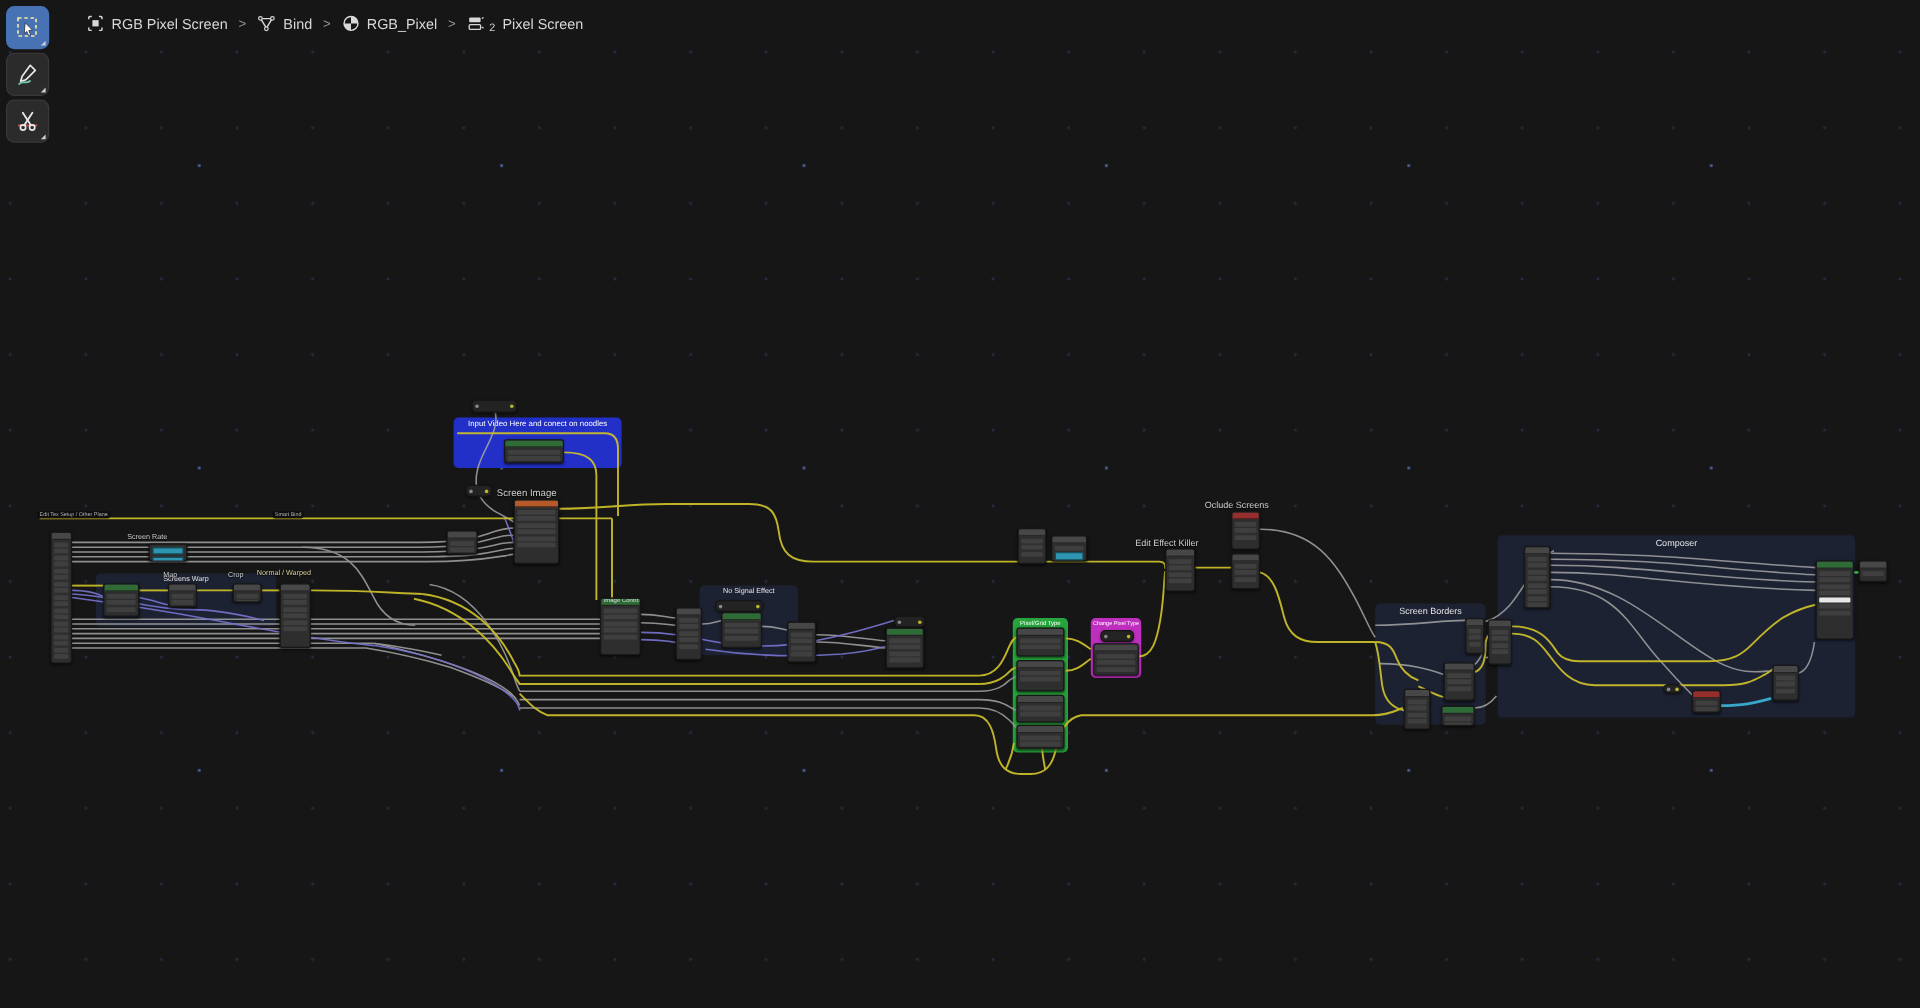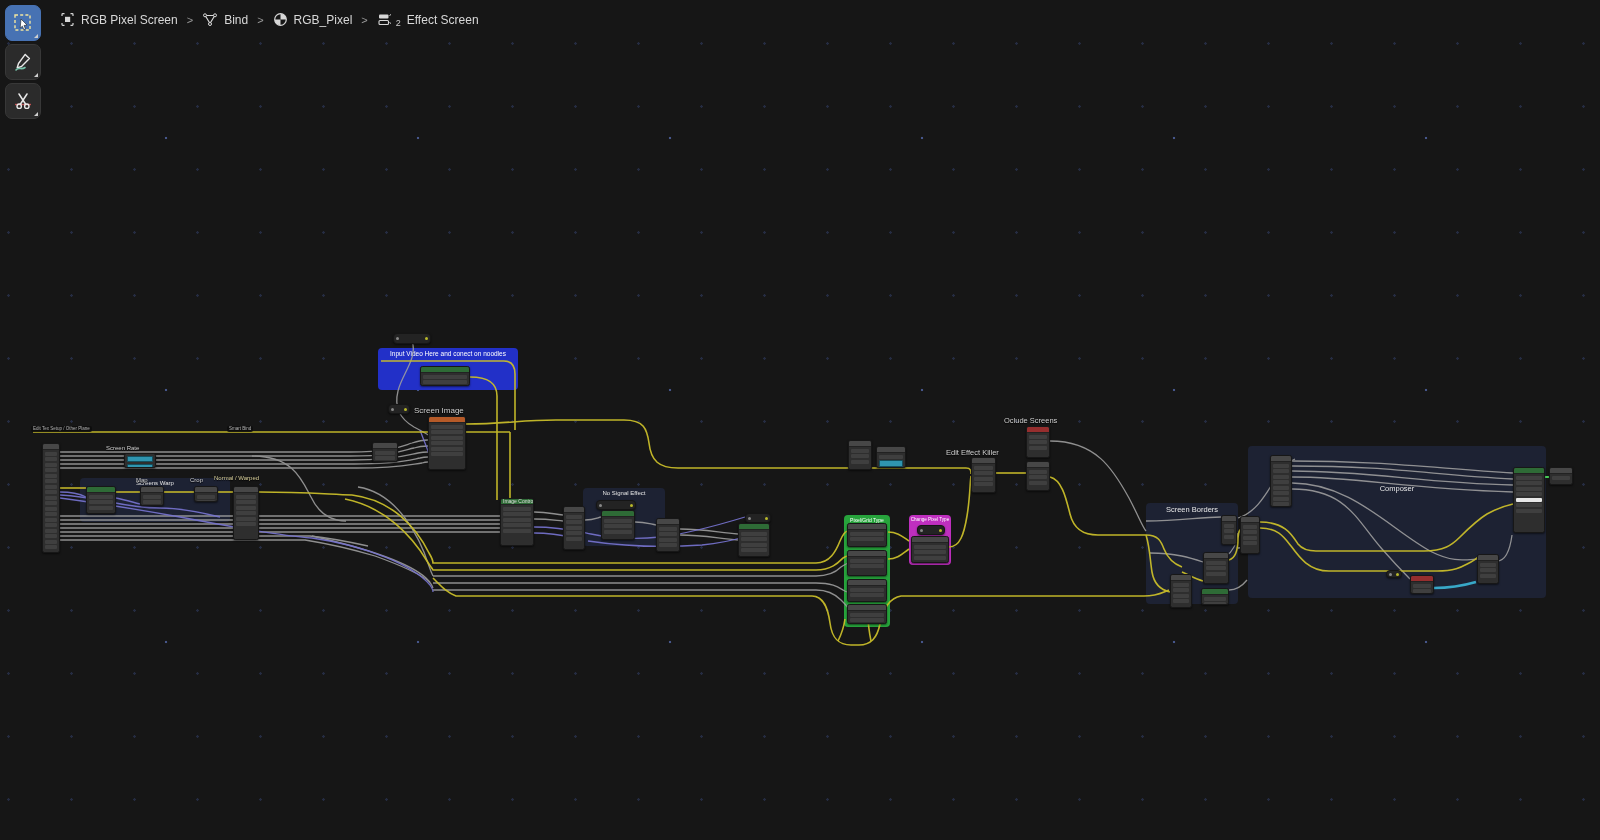--- a/index.html
+++ b/index.html
@@ -5,21 +5,21 @@
   html,body{margin:0;padding:0;background:#171717;}
   #viewport{position:relative;width:1600px;height:840px;overflow:hidden;
     font-family:"Liberation Sans",sans-serif;
     background-color:#161616;
     background-image:
       radial-gradient(circle,#46568a 1.1px,transparent 1.6px),
       radial-gradient(circle,#252c42 1px,transparent 1.5px);
     background-size:252px 252px,63px 63px;
     background-position:40px 12px,40px 12px;}
   
-  .crumbbar{position:absolute;left:60px;top:11px;display:flex;align-items:center;gap:7px;color:#d8d8d8;font-size:12px;}
+  .crumbbar{position:absolute;left:72px;top:11px;display:flex;align-items:center;gap:7px;color:#d8d8d8;font-size:12px;}
   .crumb{display:flex;align-items:center;gap:6px;}
   .crumb svg{display:block}
   .sep{color:#9a9a9a;font-size:11px;margin:0 2px;}
   .badge{font-size:9px;color:#cfcfcf;margin-left:-3px;margin-top:7px;}
   .toolcol{position:absolute;left:5px;top:5px;display:flex;flex-direction:column;gap:3px;}
   .toolbtn{width:36px;height:36px;border-radius:7px;background:#2b2b2b;border:1px solid #383838;
     display:flex;align-items:center;justify-content:center;position:relative;box-sizing:border-box;}
   .toolbtn.active{background:#4772b3;border-color:#4772b3;}
   .toolbtn::after{content:"";position:absolute;right:2px;bottom:2px;border-left:4px solid transparent;border-bottom:4px solid #cfcfcf;}
   
@@ -51,21 +51,21 @@
   <div class="frame" style="left:80px;top:478px;width:150px;height:44px;background:#1d2233;">
     <span class="flabel" style="font-size:6px;">Screens Warp</span>
   </div>
   <div class="frame" style="left:583px;top:488px;width:82px;height:58px;background:#1d2233;">
     <span class="flabel" style="font-size:6px;">No Signal Effect</span>
   </div>
   <div class="frame" style="left:1146px;top:503px;width:92px;height:101px;background:#1d2233;">
     <span class="flabel" style="font-size:7.5px;">Screen Borders</span>
   </div>
   <div class="frame" style="left:1248px;top:446px;width:298px;height:152px;background:#1d2233;">
-    <span class="flabel" style="font-size:7.5px;margin-top:36px;">Composer</span>
+    <span class="flabel" style="font-size:7.5px;">Composer</span>
   </div>
   <div class="frame" style="left:378px;top:348px;width:140px;height:42px;background:#2230c8;">
     <span class="flabel" style="font-size:6.5px;color:#fff;">Input Video Here and conect on noodles</span>
   </div>
   <div class="frame" style="left:844px;top:515px;width:46px;height:112px;background:#27a43c;">
     <span class="flabel" style="font-size:5px;color:#fff;">Pixel/Grid Type</span>
   </div>
   <div class="frame" style="left:909px;top:515px;width:42px;height:50px;background:#bf2fbf;">
     <span class="flabel" style="font-size:4.6px;color:#fff;">Change Pixel Type</span>
   </div>
@@ -474,17 +474,17 @@
       <span>RGB_Pixel</span>
     </span>
     <span class="sep">&gt;</span>
     <span class="crumb">
       <svg width="16" height="15" viewBox="0 0 16 15">
         <rect x="2" y="2.5" width="9.5" height="4" rx="1" fill="#d8d8d8"></rect>
         <rect x="2" y="8.5" width="9.5" height="4" rx="1" fill="none" stroke="#d8d8d8" stroke-width="1.1"></rect>
         <path d="M12.5,3.5 L14,2.5 M12.5,10.5 L14,11.5" stroke="#d8d8d8" stroke-width="1"></path>
       </svg>
       <span class="badge">2</span>
-      <span>Effect Screen</span>
+      <span>Pixel Screen</span>
     </span>
   </div>
 
 </div>
 
 </body></html>

